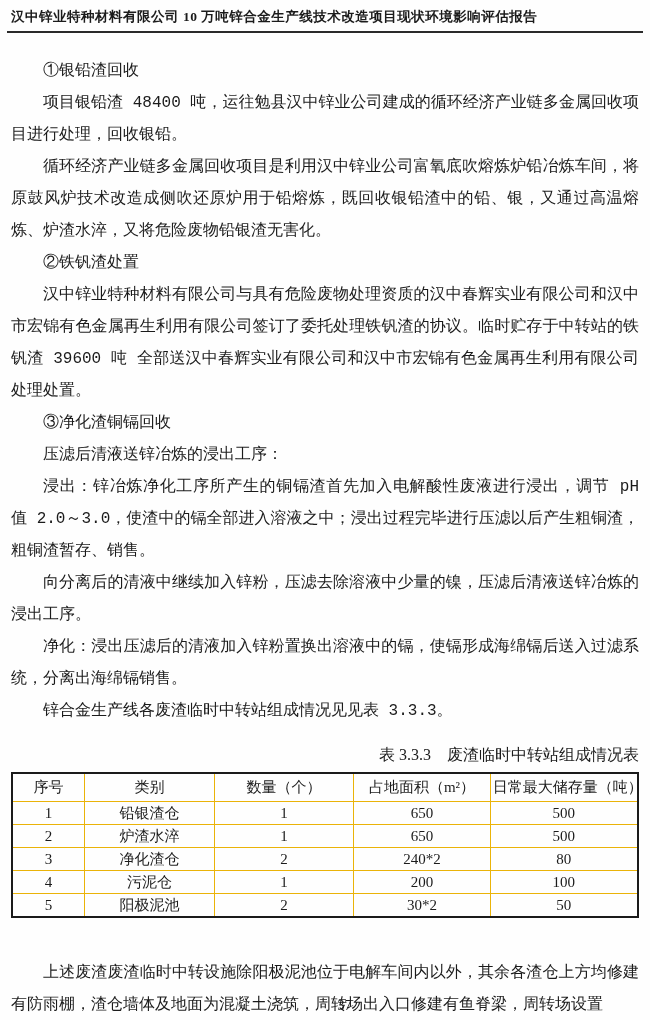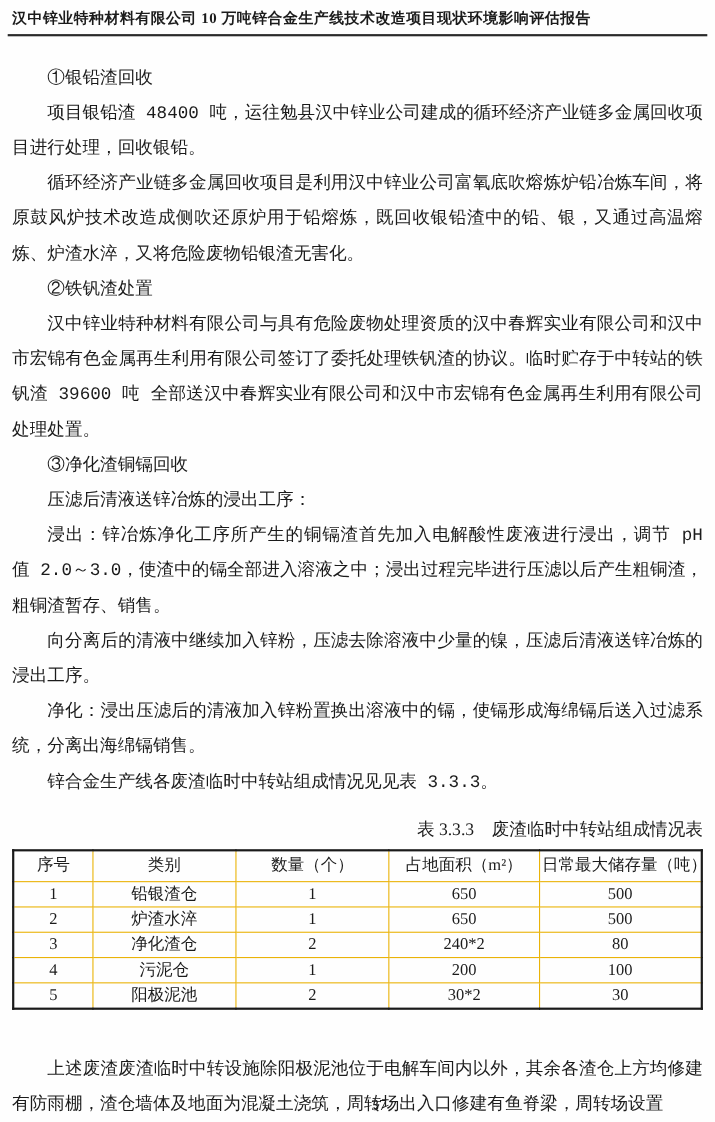--- a/index.html
+++ b/index.html
@@ -153,21 +153,21 @@
         <td>污泥仓</td>
         <td>1</td>
         <td>200</td>
         <td>100</td>
       </tr>
       <tr>
         <td>5</td>
         <td>阳极泥池</td>
         <td>2</td>
         <td>30*2</td>
-        <td>30</td>
+        <td>50</td>
       </tr>
     </tbody>
   </table>
 
   <p class="closing">上述废渣废渣临时中转设施除阳极泥池位于电解车间内以外，其余各渣仓上方均修建有防雨棚，渣仓墙体及地面为混凝土浇筑，周转场出入口修建有鱼脊梁，周转场设置</p>
 
   <div class="page-number">37</div>
 
 </div>
 

